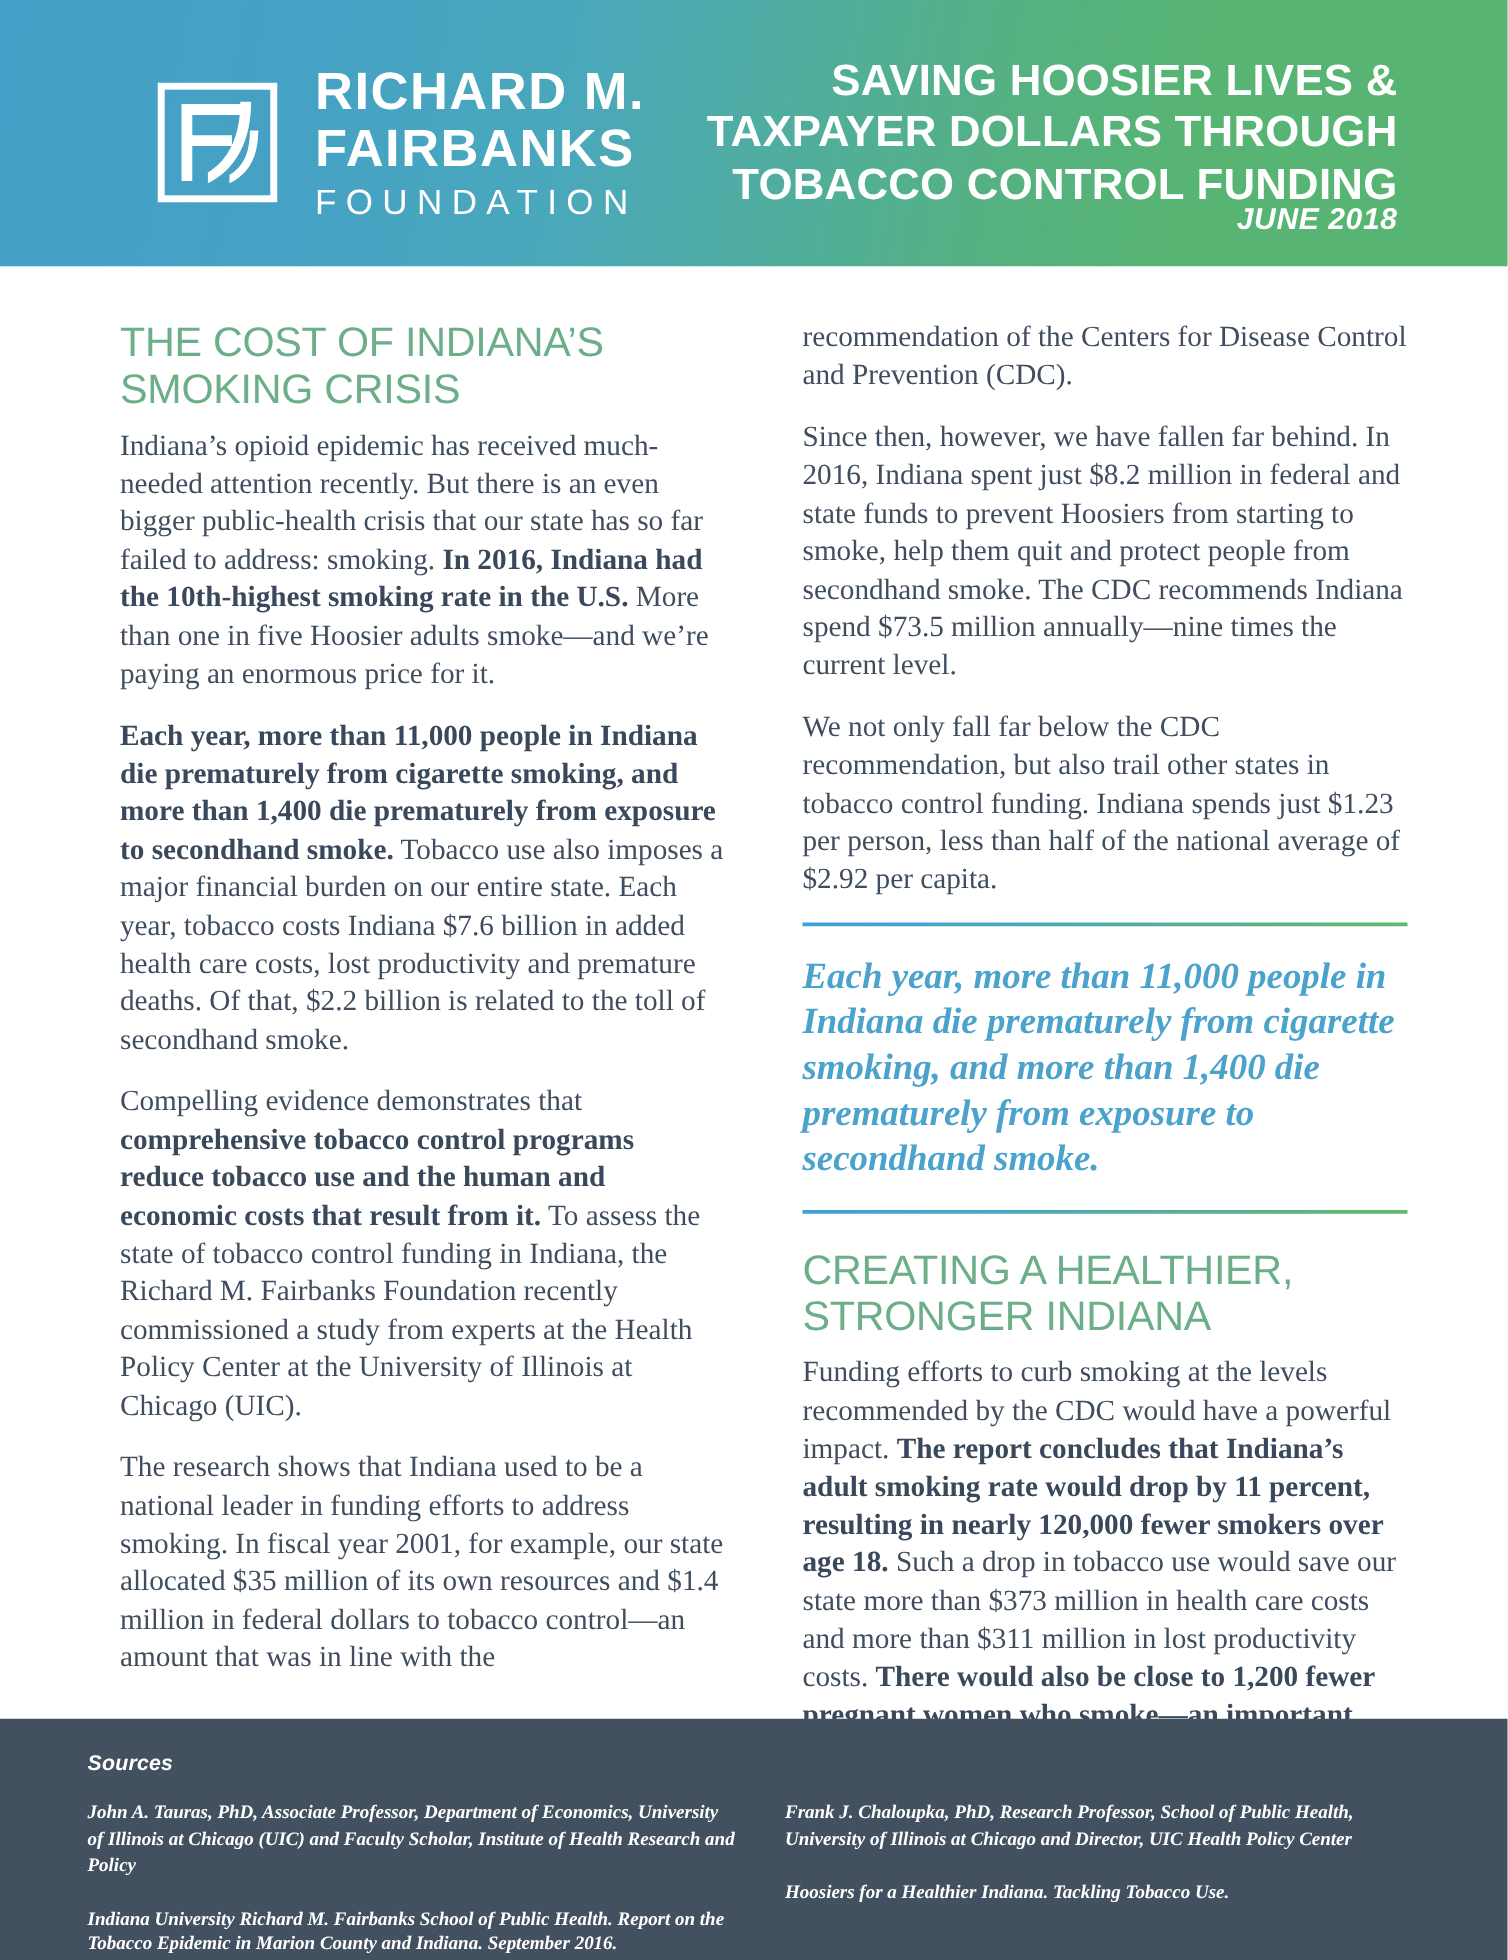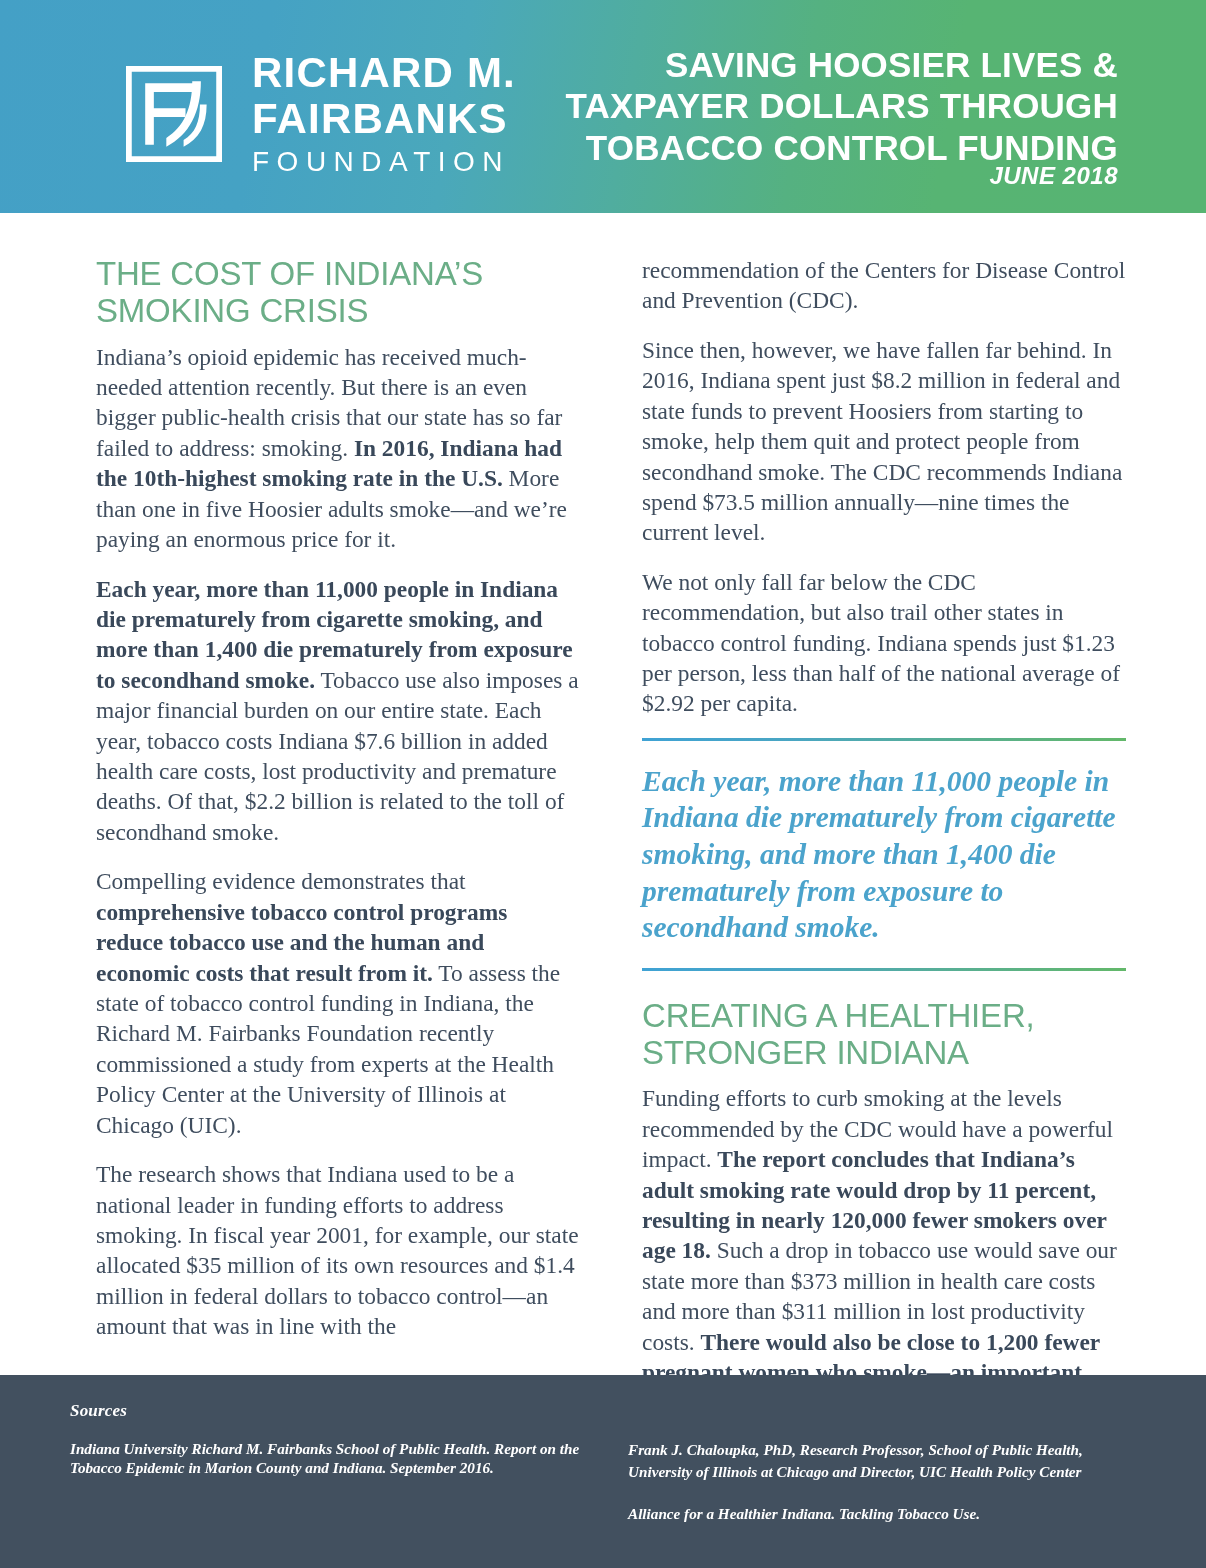--- a/index.html
+++ b/index.html
@@ -162,21 +162,21 @@
     box-sizing: border-box;
     padding: 26px 60px 0 70px;
     display: flex;
     gap: 40px;
   }
   .footer-col { flex: 1 1 0; }
   .footer-col.right { padding-top: 38px; }
 
   .sources-title {
     color: #ffffff;
-    font-family: Liberation Serif, serif;
+    font-family: Liberation Sans, sans-serif;
     font-style: italic;
     font-weight: bold;
     font-size: 17px;
     margin: 0 0 18px 0;
     letter-spacing: 0.2px;
   }
   .source-entry {
     color: #ffffff;
     font-family: "Liberation Serif", serif;
     font-style: italic;
@@ -248,20 +248,21 @@
     <h2 class="section-head">CREATING A HEALTHIER, STRONGER INDIANA</h2>
 
     <p class="body-text tight"><span>Funding efforts to curb smoking at the levels recommended by the CDC would have a powerful impact. </span><b>The report concludes that Indiana’s adult smoking rate would drop by 11 percent, resulting in nearly 120,000 fewer smokers over age 18.</b><span> Such a drop in tobacco use would save our state more than $373 million in health care costs and more than $311 million in lost productivity costs. </span><b>There would also be close to 1,200 fewer pregnant women who smoke—an important step toward tackling Indiana’s higher-than-average infant mortality rate.</b></p>
   </div>
 </div>
 
 <div class="footer">
 
   <div class="footer-col left">
     <div class="sources-title">Sources</div>
+    <p class="source-entry">John A. Tauras, PhD, Associate Professor, Department of Economics, University of Illinois at Chicago (UIC) and Faculty Scholar, Institute of Health Research and Policy</p>
     <p class="source-entry compact">Indiana University Richard M. Fairbanks School of Public Health. Report on the Tobacco Epidemic in Marion County and Indiana. September 2016.</p>
   </div>
 
   <div class="footer-col right">
     <p class="source-entry">Frank J. Chaloupka, PhD, Research Professor, School of Public Health, University of Illinois at Chicago and Director, UIC Health Policy Center</p>
-    <p class="source-entry compact">Alliance for a Healthier Indiana. Tackling Tobacco Use.</p>
+    <p class="source-entry compact">Hoosiers for a Healthier Indiana. Tackling Tobacco Use.</p>
   </div>
 </div>
 
 </body></html>

